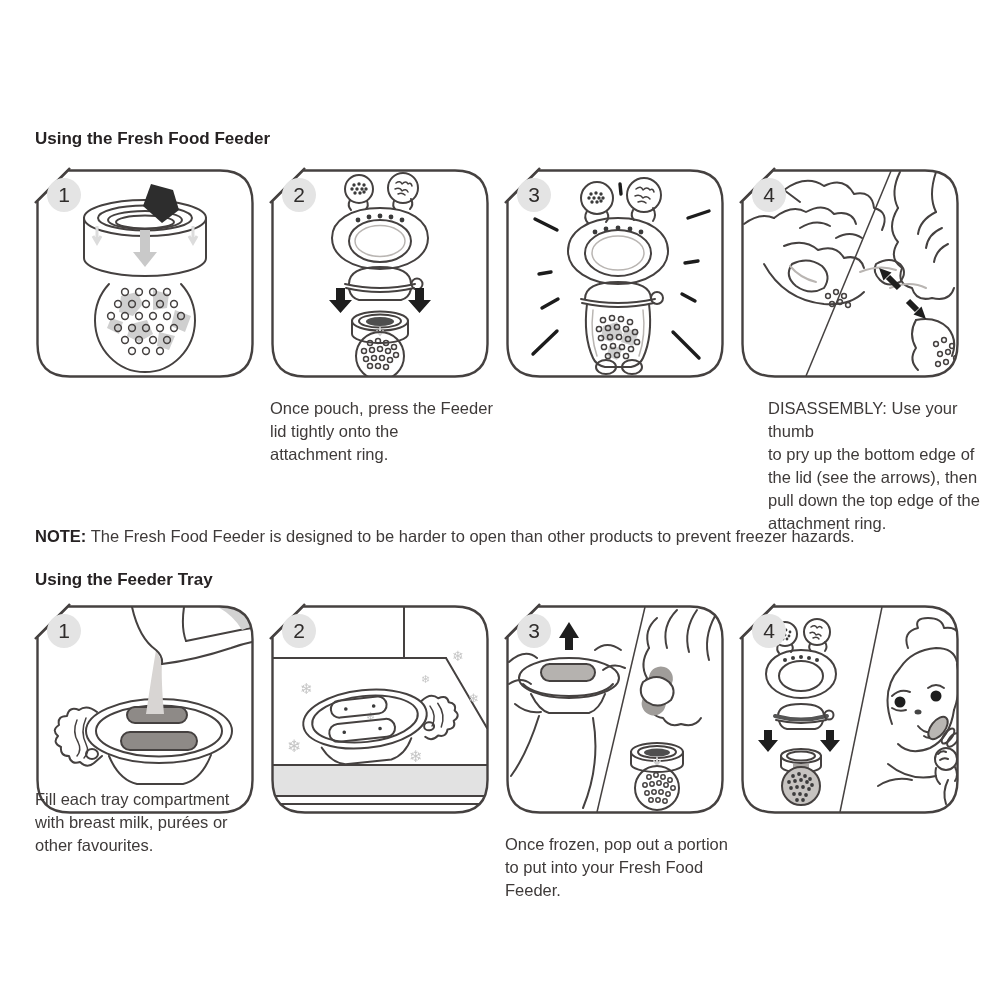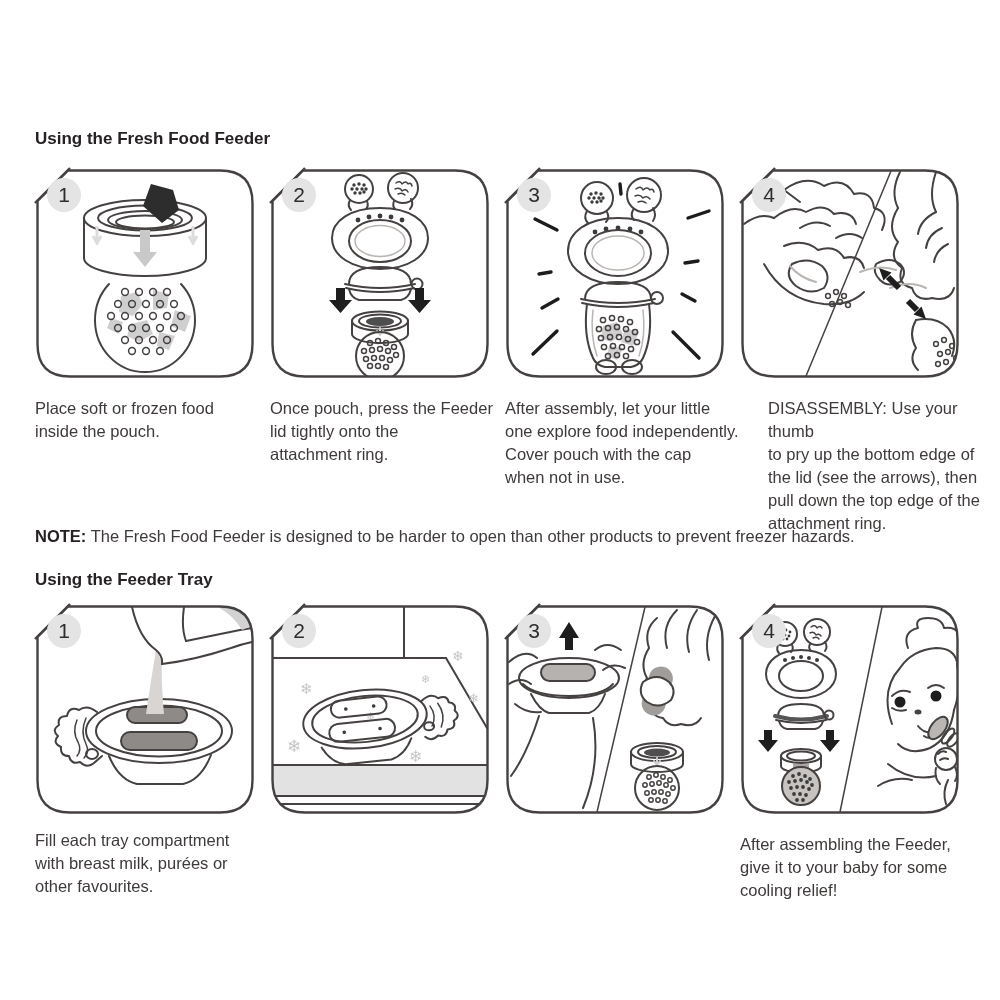--- a/index.html
+++ b/index.html
@@ -335,29 +335,23 @@
         </g>
       </g>
       <path class="frame" d="M33 2.5 H185 Q217.5 2.5 217.5 35 V176 Q217.5 208.5 185 208.5 H35 Q2.5 208.5 2.5 176 V33 Z"></path>
       <line class="frame" x1="0" y1="35" x2="35" y2="0" stroke-width="2"></line>
     </svg>
     <div class="badge">
         <span>4</span>
       </div>
   </div>
 
-  <div class="caption" style="left:35px;top:397px">Place soft or frozen food
-inside the pouch.</div>
   <div class="caption" style="left:270px;top:397px">Once pouch, press the Feeder
 lid tightly onto the
 attachment ring.</div>
-  <div class="caption" style="left:505px;top:397px">After assembly, let your little
-one explore food independently.
-Cover pouch with the cap
-when not in use.</div>
   <div class="caption" style="left:768px;top:397px">DISASSEMBLY: Use your thumb
 to pry up the bottom edge of
 the lid (see the arrows), then
 pull down the top edge of the
 attachment ring.</div>
 
   <div class="note">
     <b>NOTE:</b><span> The Fresh Food Feeder is designed to be harder to open than other products to prevent freezer hazards.</span>
   </div>
 
@@ -614,20 +608,20 @@
         </g>
       </g>
       <path class="frame" d="M33 2.5 H185 Q217.5 2.5 217.5 35 V176 Q217.5 208.5 185 208.5 H35 Q2.5 208.5 2.5 176 V33 Z"></path>
       <line class="frame" x1="0" y1="35" x2="35" y2="0" stroke-width="2"></line>
     </svg>
     <div class="badge">
         <span>4</span>
       </div>
   </div>
 
-  <div class="caption" style="left:35px;top:829px">Fill each tray compartment
+  <div class="caption" style="left:35px;top:788px">Fill each tray compartment
 with breast milk, purées or
 other favourites.</div>
-  <div class="caption" style="left:740px;top:833px">After assembling the Feeder,
-give it to your baby for some
-cooling relief!</div>
+  <div class="caption" style="left:505px;top:833px">Once frozen, pop out a portion
+to put into your Fresh Food
+Feeder.</div>
 
 </div>
 
 </body></html>

